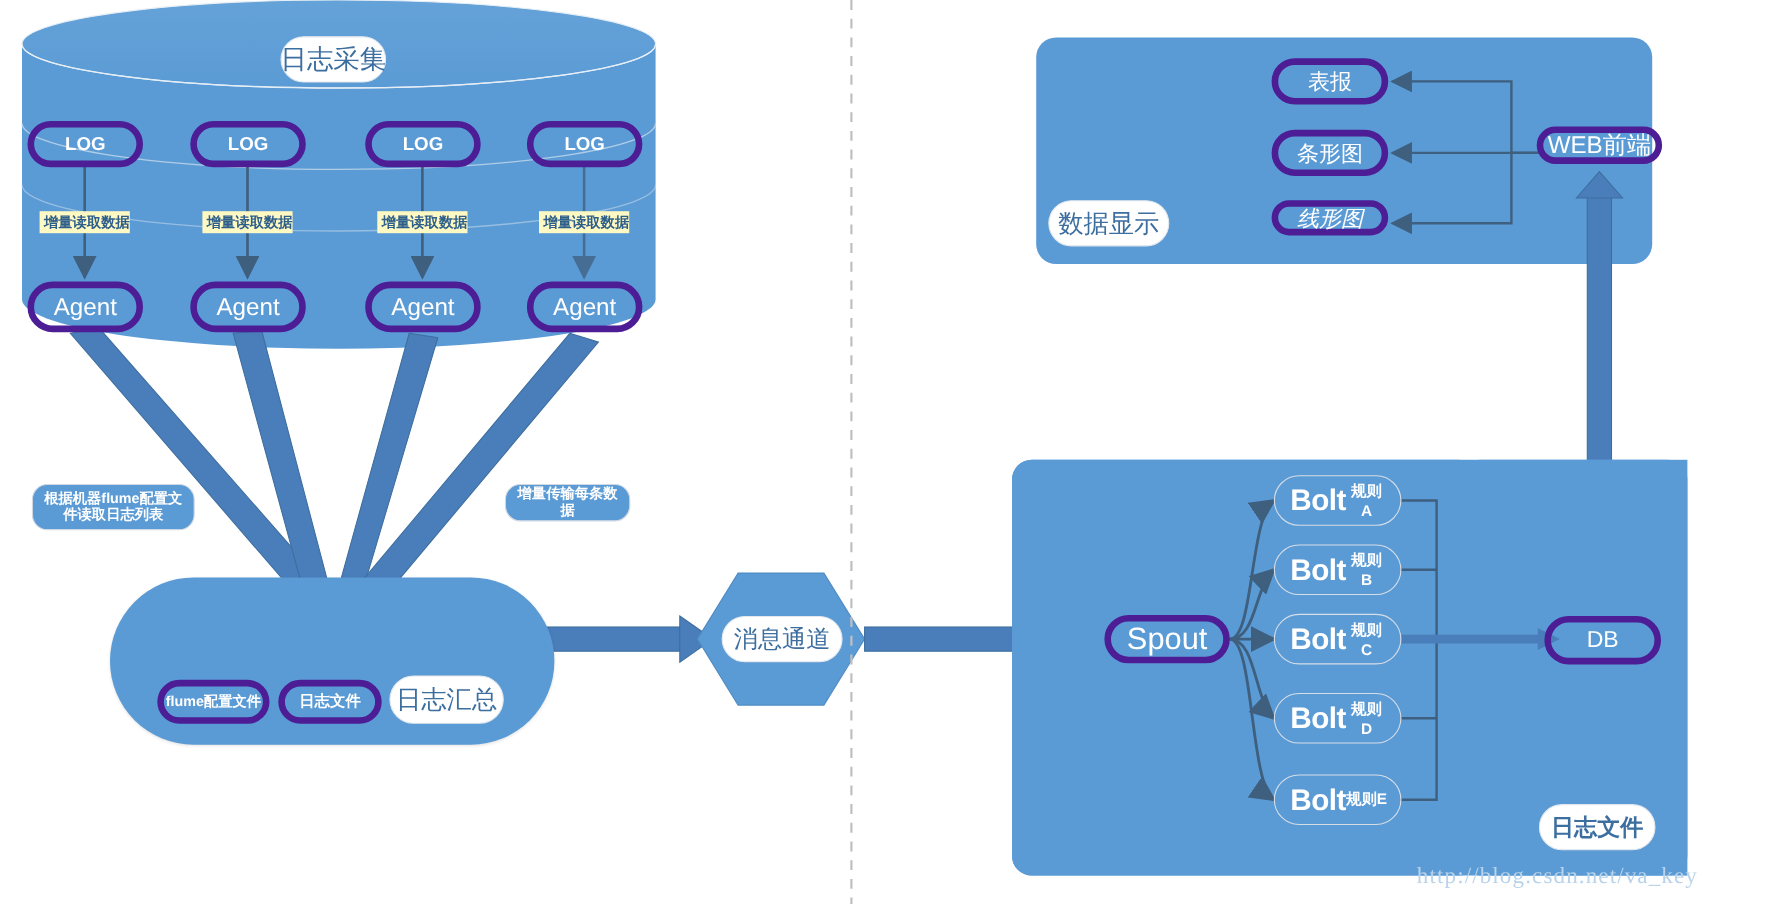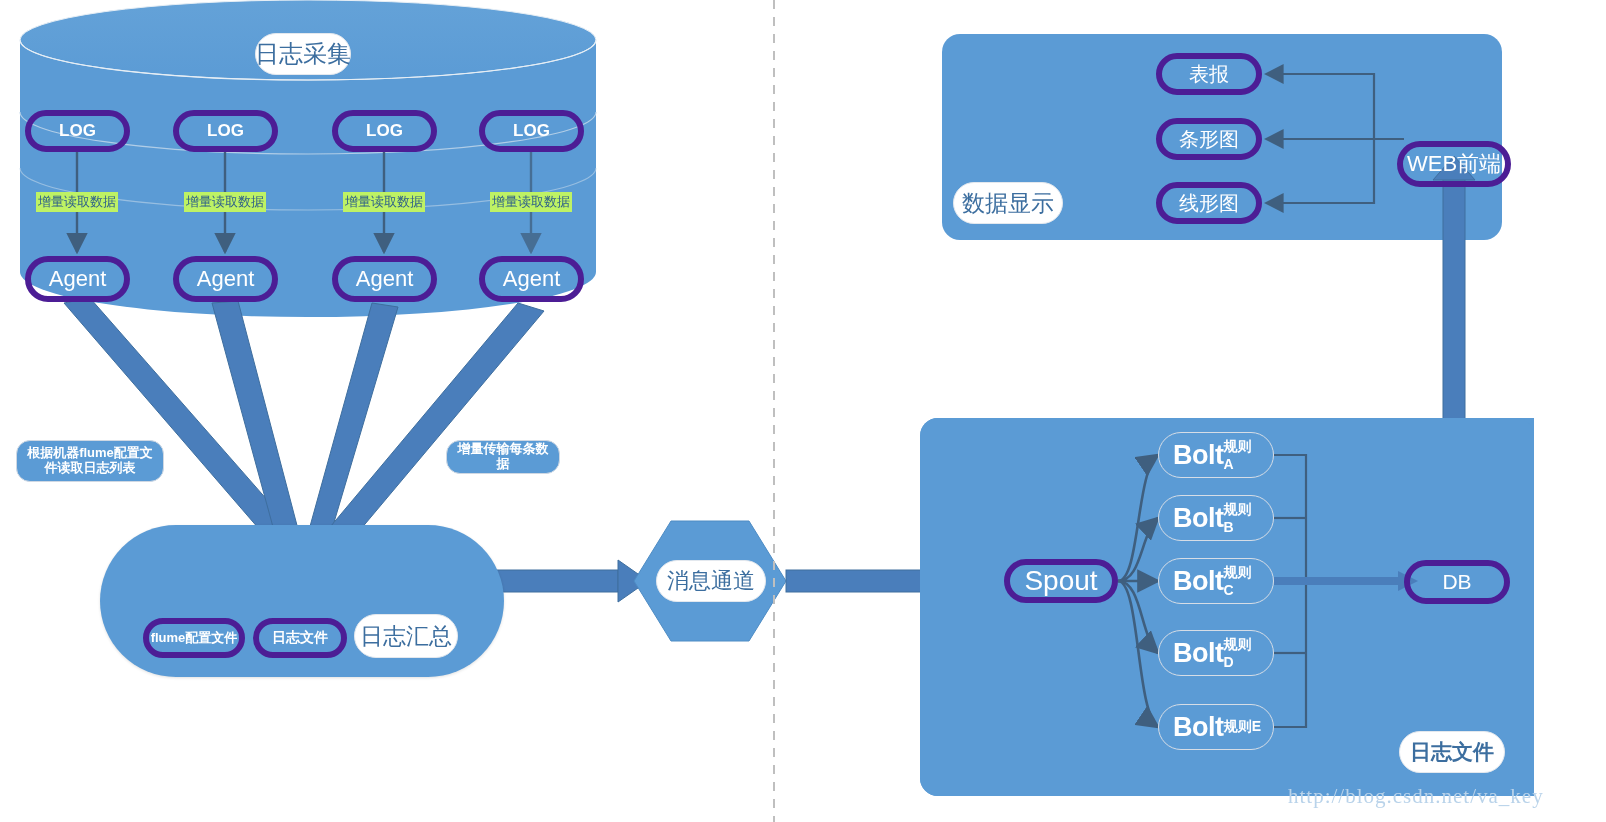--- a/index.html
+++ b/index.html
@@ -11,37 +11,37 @@
   
   .pill{
     position:absolute;display:flex;align-items:center;justify-content:center;
     background:#5B9BD5;border:1px solid #cfd8e3;border-radius:999px;
     color:#ffffff;box-sizing:border-box;white-space:nowrap;
   }
   .pill.white{background:#ffffff;border-color:#e3e8ee;color:#3C6E9F;}
   .pill.nofill{background:transparent;border:6px solid #4c1d95;}
 
   .label-white{
-    position:absolute;display:flex;align-items:center;justify-content:center;
-    background:#bef264;color:#2E5F8A;font-weight:normal;white-space:nowrap;
+    position:absolute;display:flex;align-items:center;justify-content:flex-end;
+    background:#fef9c3;color:#2E5F8A;font-weight:bold;white-space:nowrap;
     box-sizing:border-box;
   }
   .label-blue{
     position:absolute;display:flex;align-items:center;justify-content:center;
     text-align:center;background:#5B9BD5;border:1px solid #cfd8e3;border-radius:14px;
-    color:#ffffff;font-weight:bold;line-height:1.15;box-sizing:border-box;
+    color:#ffffff;font-weight:bold;line-height:1.15;box-sizing:border-box;margin-left:13px;
   }
 
   .panel{
     position:absolute;background:#5B9BD5;border-radius:16px;box-sizing:border-box;
     box-shadow:0 1px 3px rgba(0,0,0,.12);
   }
 
   .bolt-row{position:absolute;display:flex;align-items:center;box-sizing:border-box;
-    border:1px solid #d6dde6;border-radius:999px;background:#5B9BD5;color:#fff;}
+    border:1px solid #d6dde6;border-radius:999px;background:#5B9BD5;color:#fff;text-align:center;}
   .bolt-row .bolt-name{font-size:27px;font-weight:bold;padding-left:14px;letter-spacing:-.5px;}
   .bolt-row .bolt-rule{font-size:14px;font-weight:bold;margin-left:auto;padding-right:12px;}
 
   .watermark{position:absolute;color:#b9d3ea;font-family:"Liberation Serif","DejaVu Serif",serif;
     font-size:21px;letter-spacing:1px;white-space:nowrap;}
 </style>
 </head>
 <body>
 
 <div id="stage">
@@ -219,25 +219,25 @@
   <div class="pill white" style="left:941px;top:182px;width:110px;height:42px;font-size:23px;">
     <span>数据显示</span>
   </div>
 
   <div class="pill nofill" style="left:1144px;top:53px;width:106px;height:42px;font-size:20px;">
     <span>表报</span>
   </div>
   <div class="pill nofill" style="left:1144px;top:118px;width:106px;height:42px;font-size:20px;">
     <span>条形图</span>
   </div>
-  <div class="pill nofill" style="left:1144px;top:182px;width:106px;height:42px;font-size:20px;">
+  <div class="pill nofill" style="left:1144px;top:182px;width:106px;height:32px;font-size:20px;font-style:italic;">
     <span>线形图</span>
   </div>
 
-  <div class="pill nofill" style="left:1385px;top:115px;width:114px;height:46px;font-size:22px;margin-top:26px;">
+  <div class="pill nofill" style="left:1385px;top:115px;width:114px;height:34px;font-size:22px;">
     <span>WEB前端</span>
   </div>
 
   <div class="pill nofill" style="left:992px;top:559px;width:114px;height:44px;font-size:28px;">
     <span>Spout</span>
   </div>
 
   <div class="bolt-row" style="left:1146px;top:432px;width:116px;height:46px;">
     <span class="bolt-name">Bolt</span>
     <span class="bolt-rule">规则A</span>

